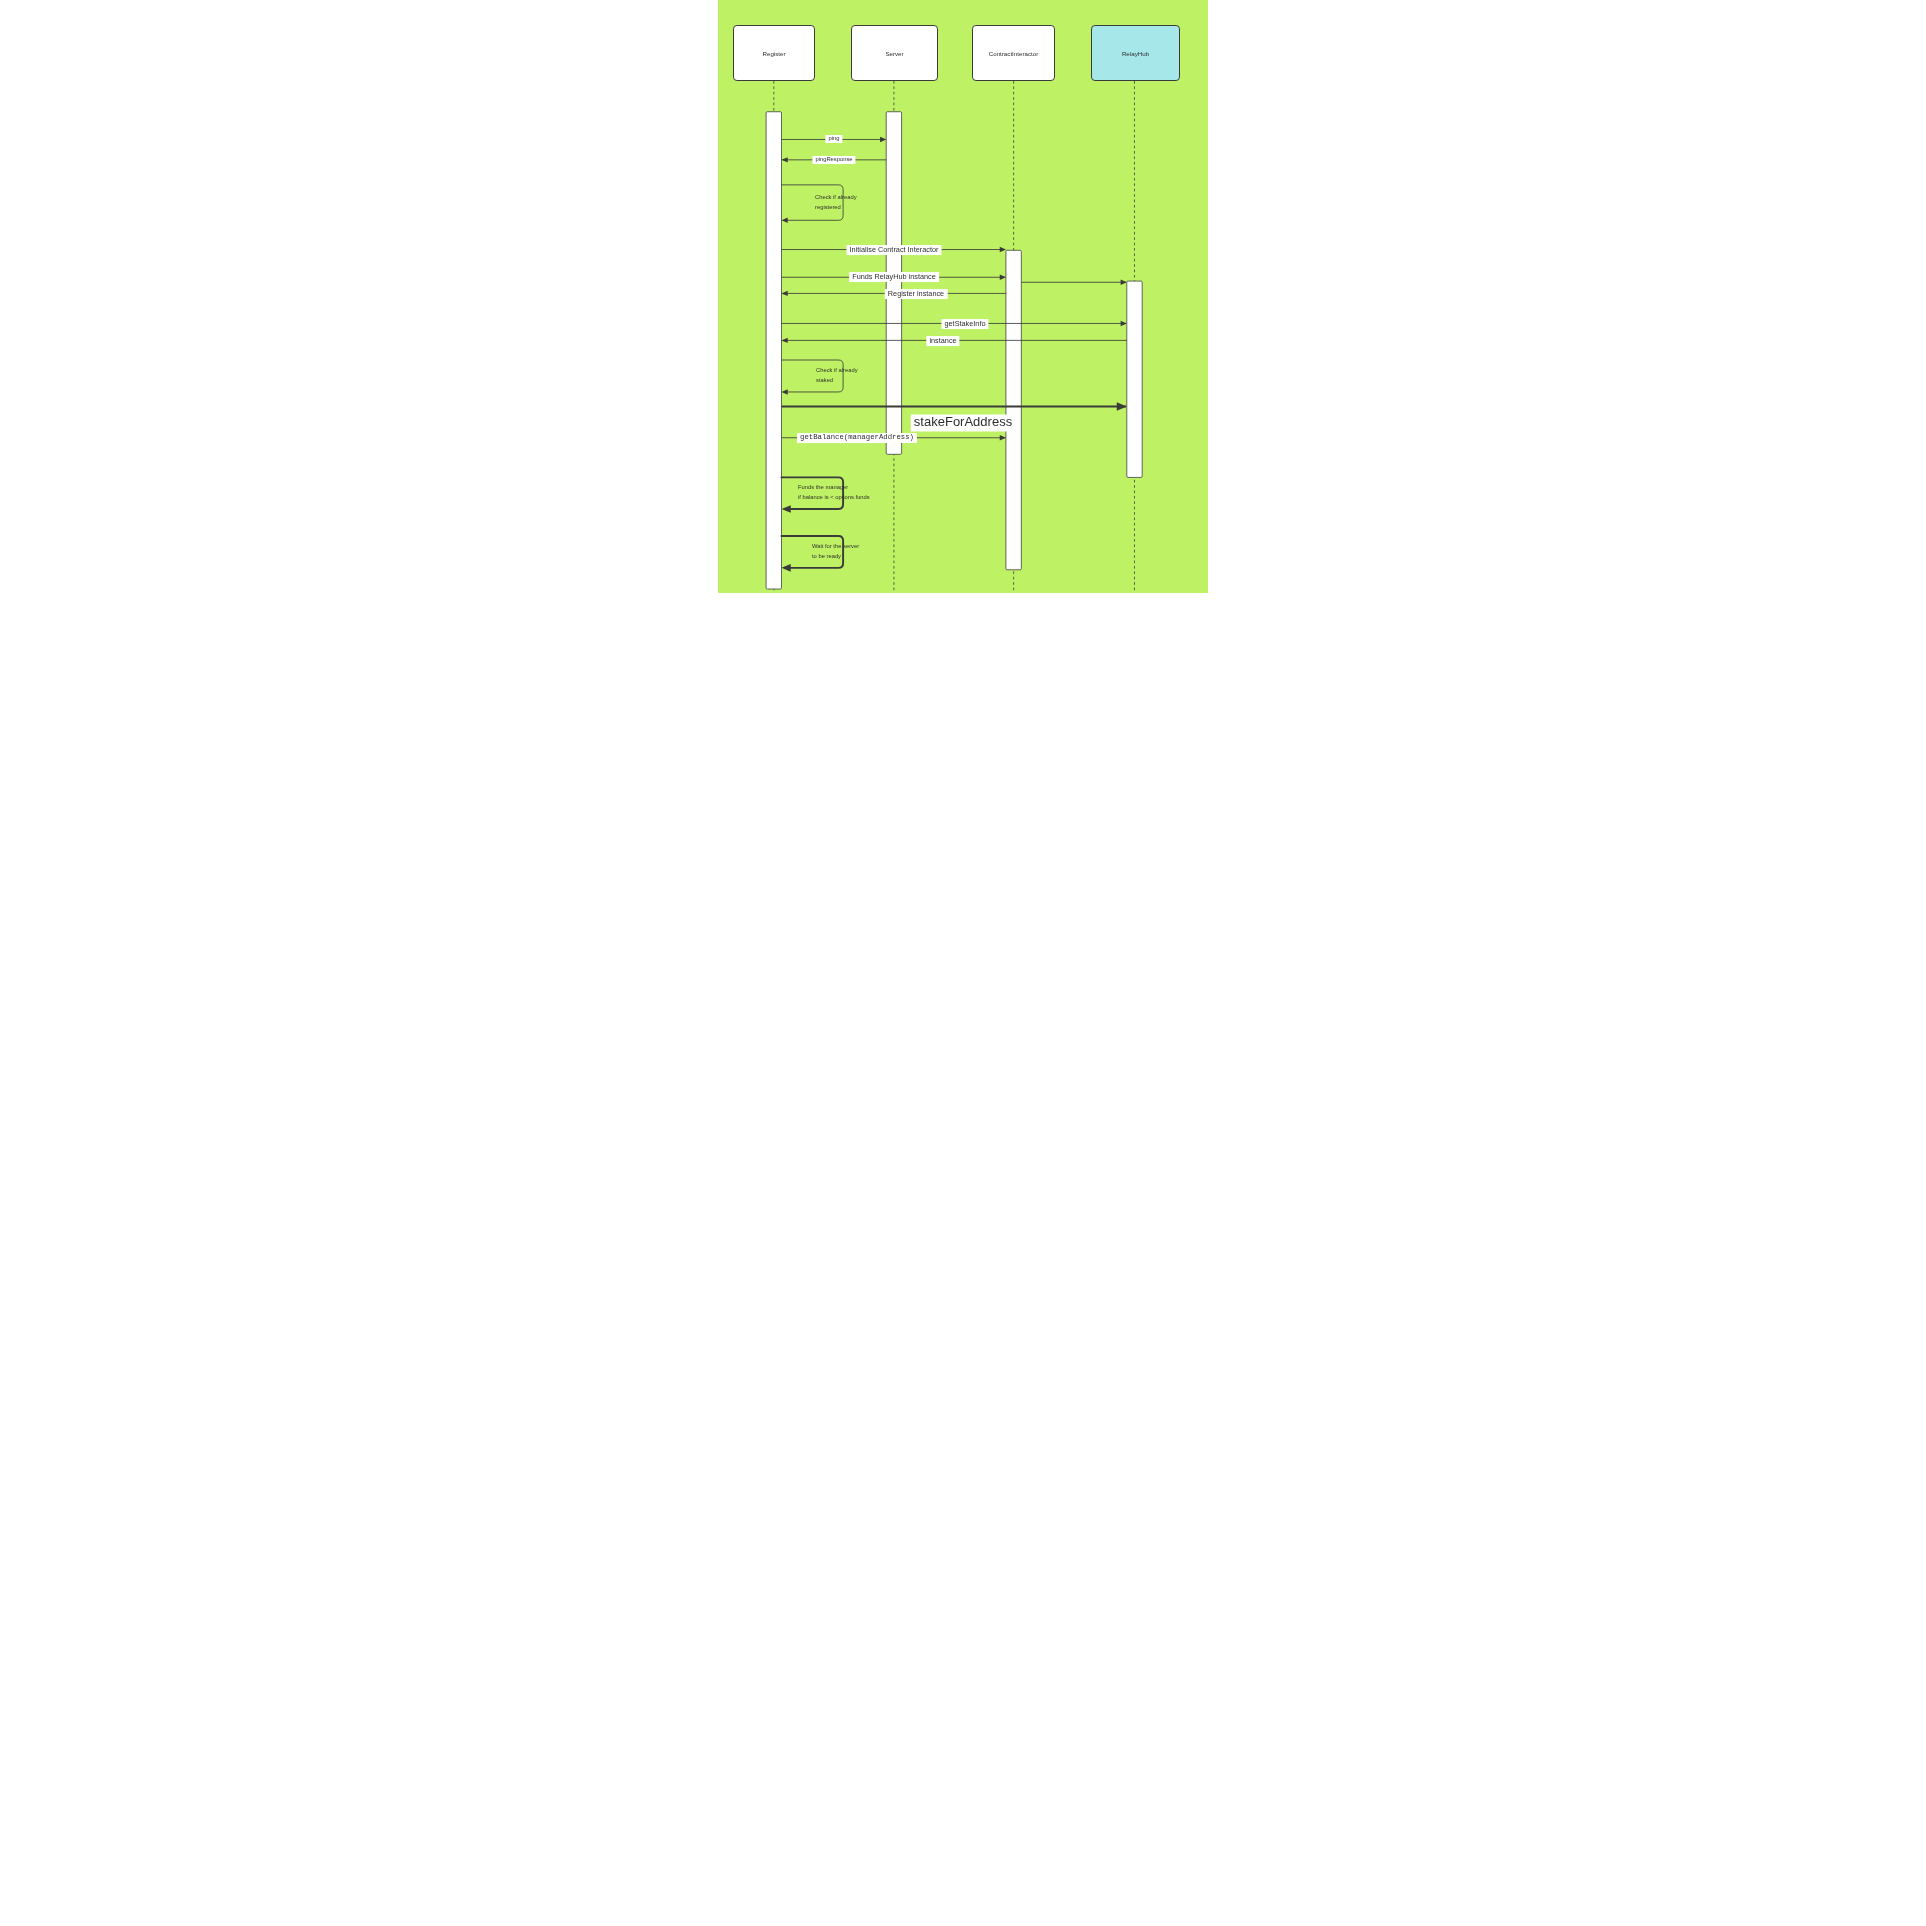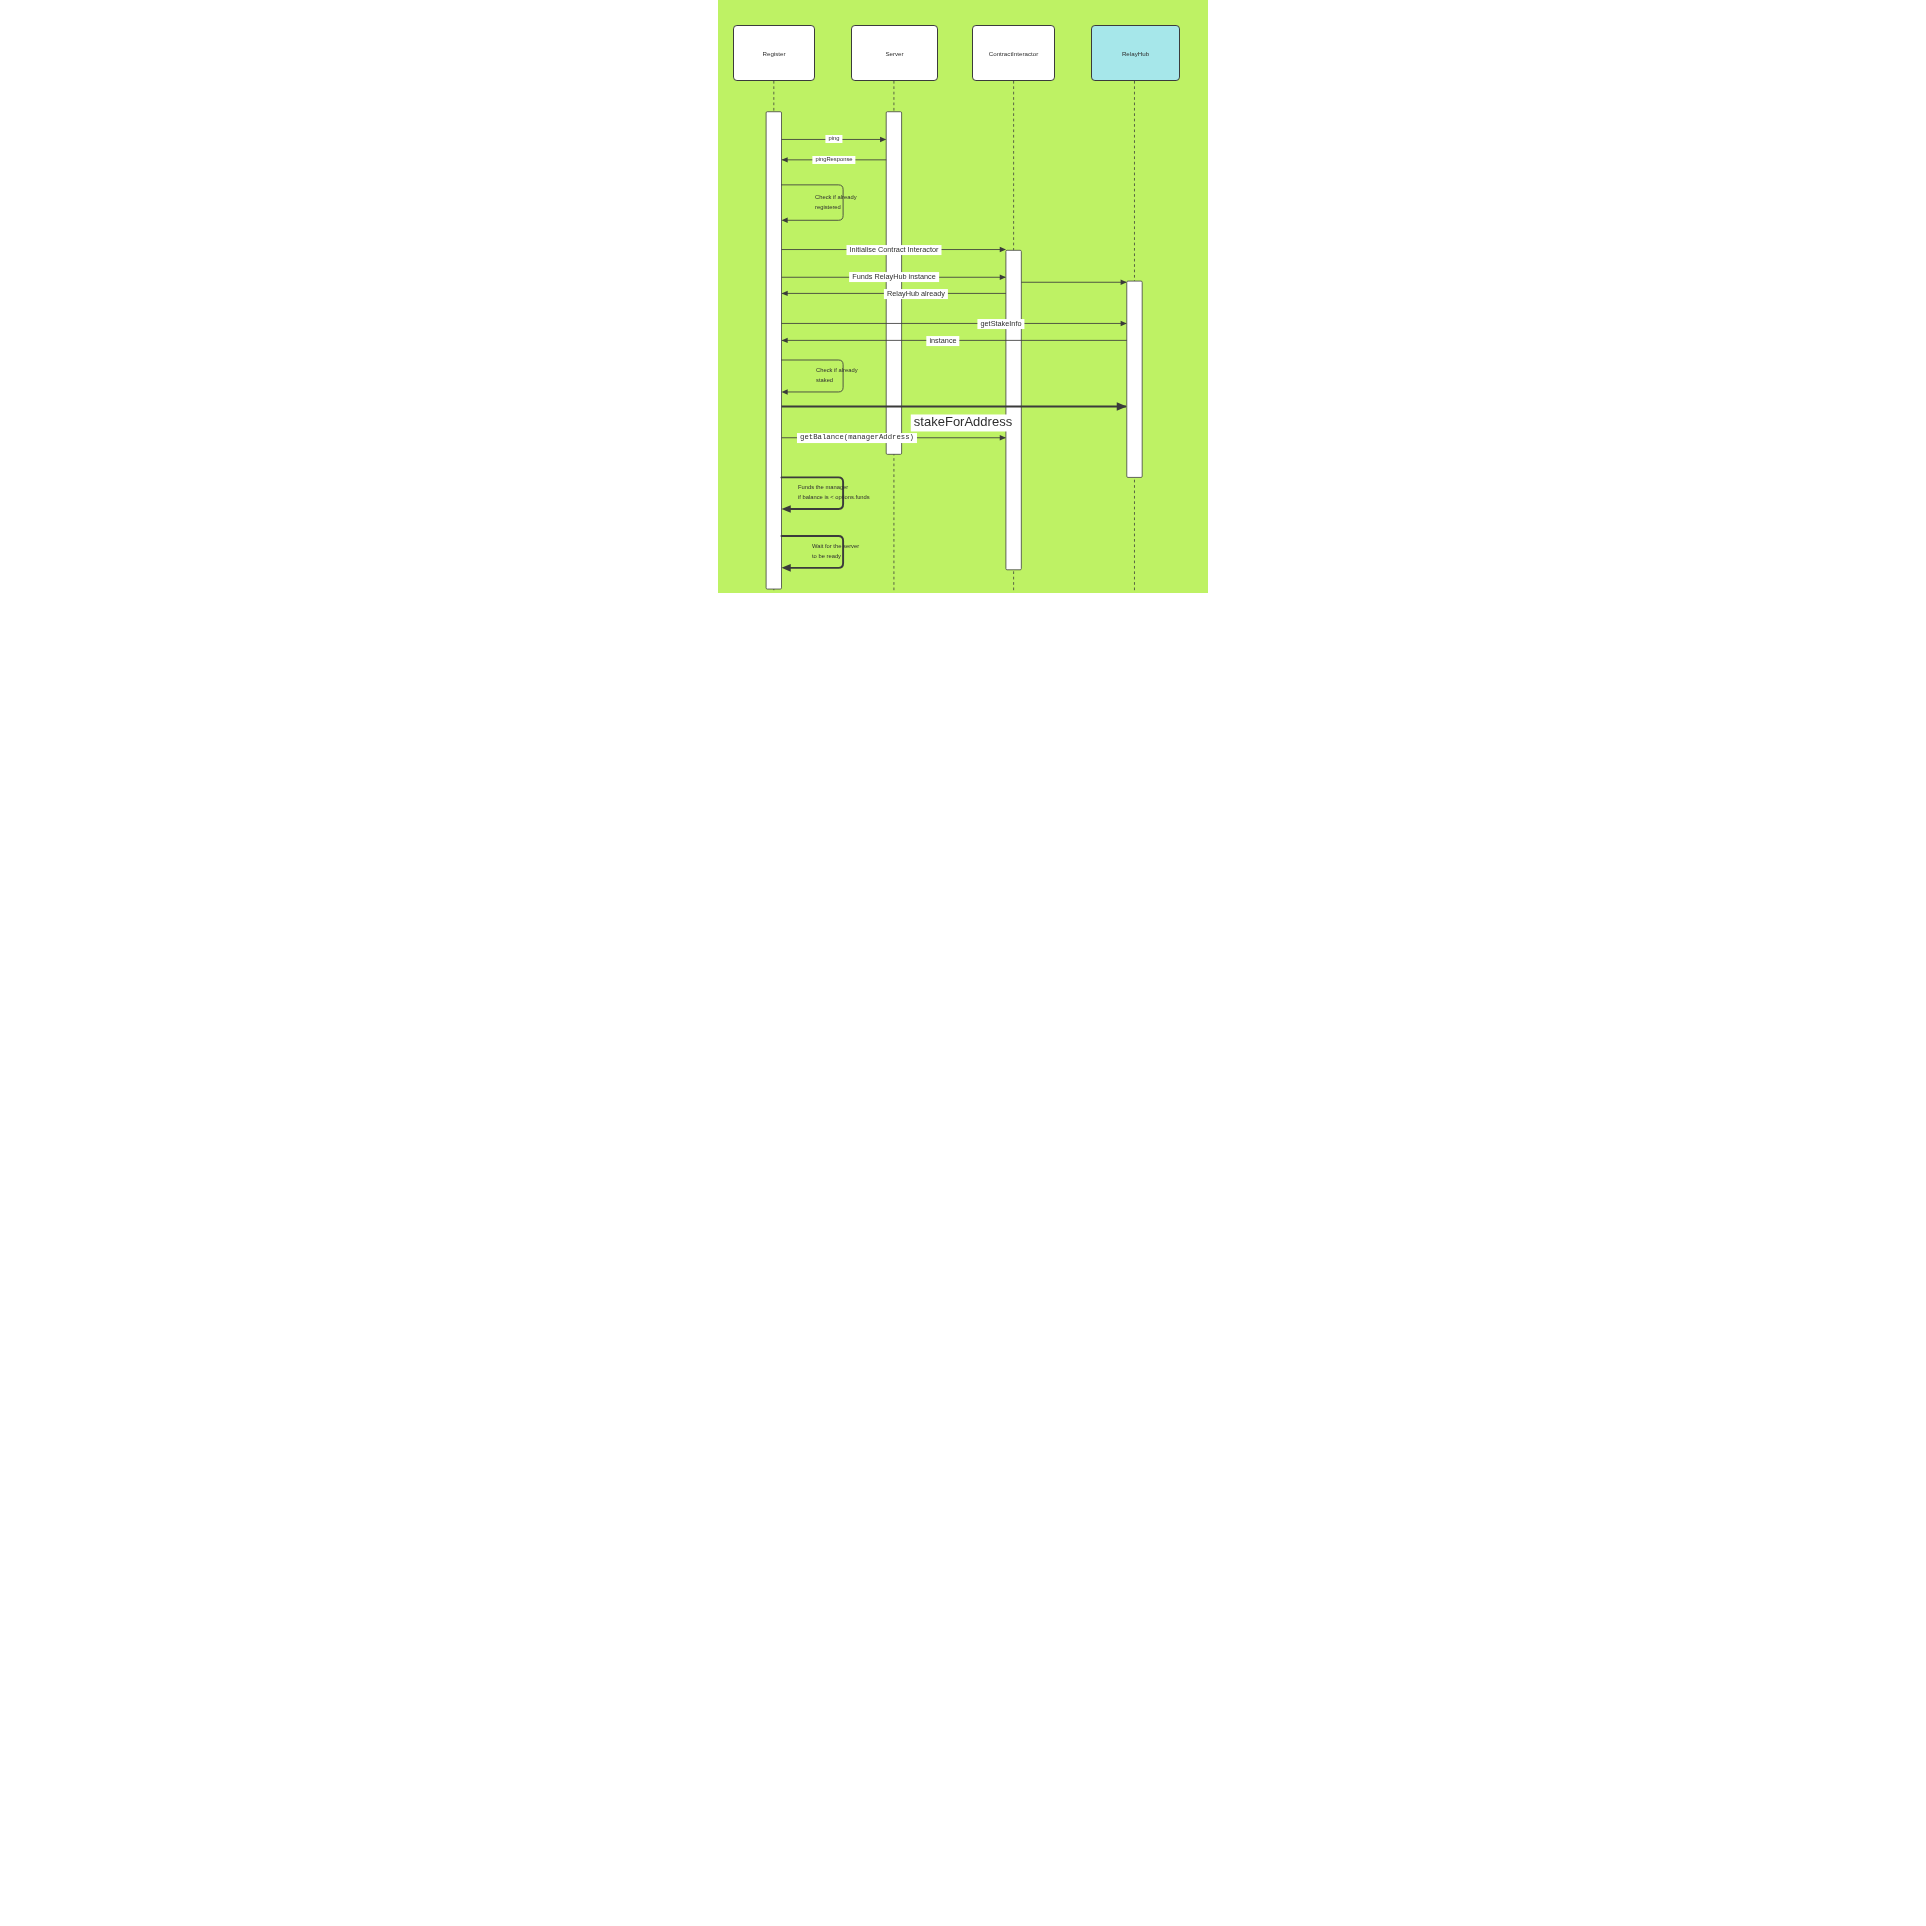--- a/index.html
+++ b/index.html
@@ -63,22 +63,22 @@
       <polygon points="165,1475 189,1465 189,1485" fill="#3b3b3b"></polygon>
     </svg>
     <div class="msg-label" style="left: 116px; top: 139px; font-size: 5.8px;">ping</div>
     <div class="msg-label" style="left: 116px; top: 160px; font-size: 5.8px;">pingResponse</div>
     <div class="self-label" style="left: 97px; top: 203px; font-size: 5.8px;">
       <div>Check if already</div>
       <div>registered</div>
     </div>
     <div class="msg-label" style="left: 176px; top: 250px; font-size: 7.3px;">Initialise Contract Interactor</div>
     <div class="msg-label" style="left: 176px; top: 277px; font-size: 7.3px;">Funds RelayHub instance</div>
-    <div class="msg-label" style="left: 198px; top: 294px; font-size: 7.3px;">RelayHub already</div>
-    <div class="msg-label" style="left: 247px; top: 324px; font-size: 7.3px; margin-left: 36px;">getStakeInfo</div>
+    <div class="msg-label" style="left: 198px; top: 294px; font-size: 7.3px;">Register instance</div>
+    <div class="msg-label" style="left: 247px; top: 324px; font-size: 7.3px;">getStakeInfo</div>
     <div class="msg-label" style="left: 225px; top: 341px; font-size: 7.3px;">instance</div>
     <div class="self-label" style="left: 98px; top: 376px; font-size: 5.8px;">
       <div>Check if already</div>
       <div>staked</div>
     </div>
     <div class="msg-label" style="left: 245px; top: 407px; font-size: 13px; margin-top: 16px;">stakeForAddress</div>
     <div class="msg-label" style="left: 139px; top: 438px; font-size: 7.3px; font-family: Liberation Mono, monospace;">getBalance(managerAddress)</div>
     <div class="self-label" style="left: 80px; top: 493px; font-size: 5.8px;">
       <div>Funds the manager</div>
       <div>if balance is &lt; options.funds</div>

